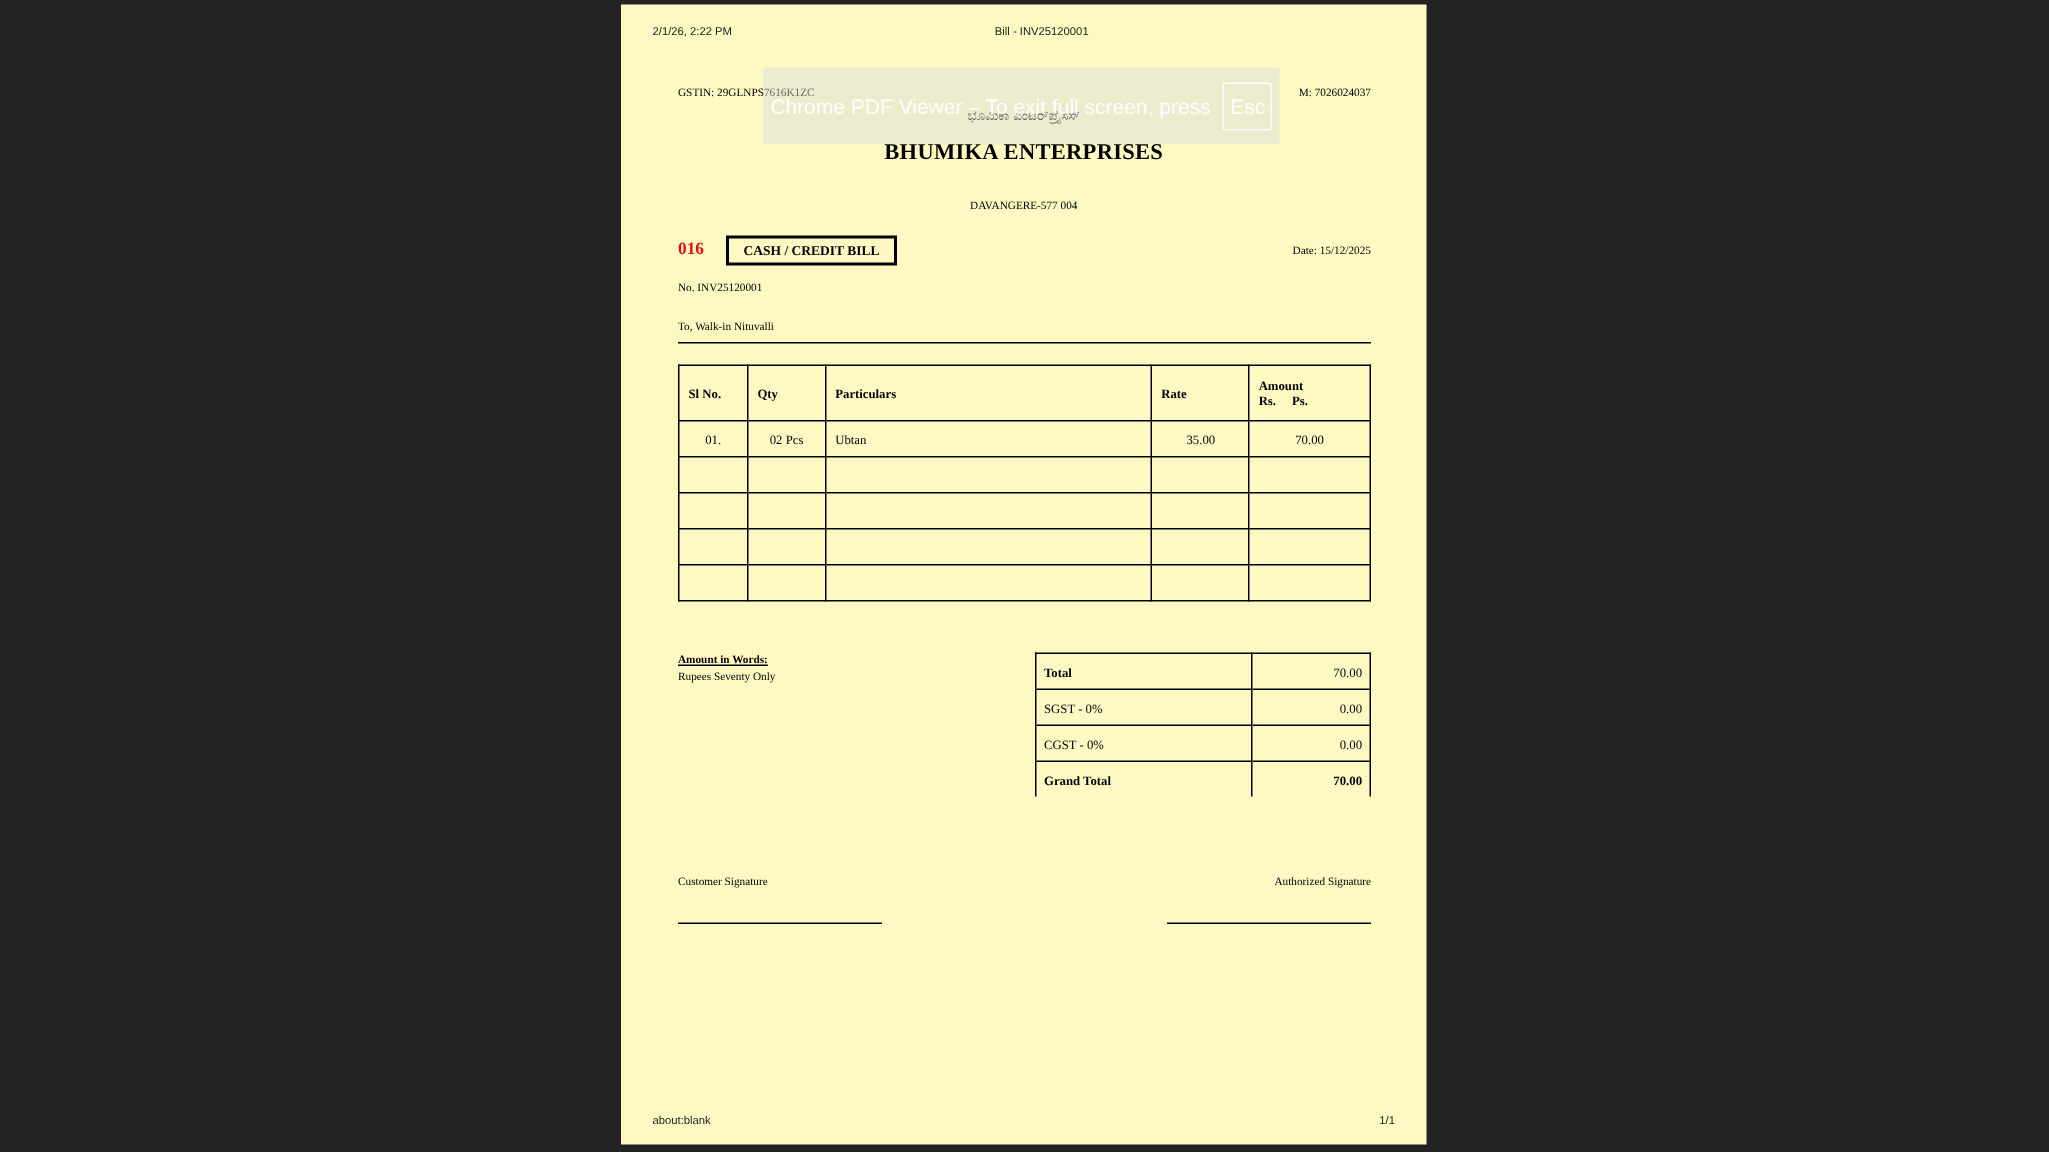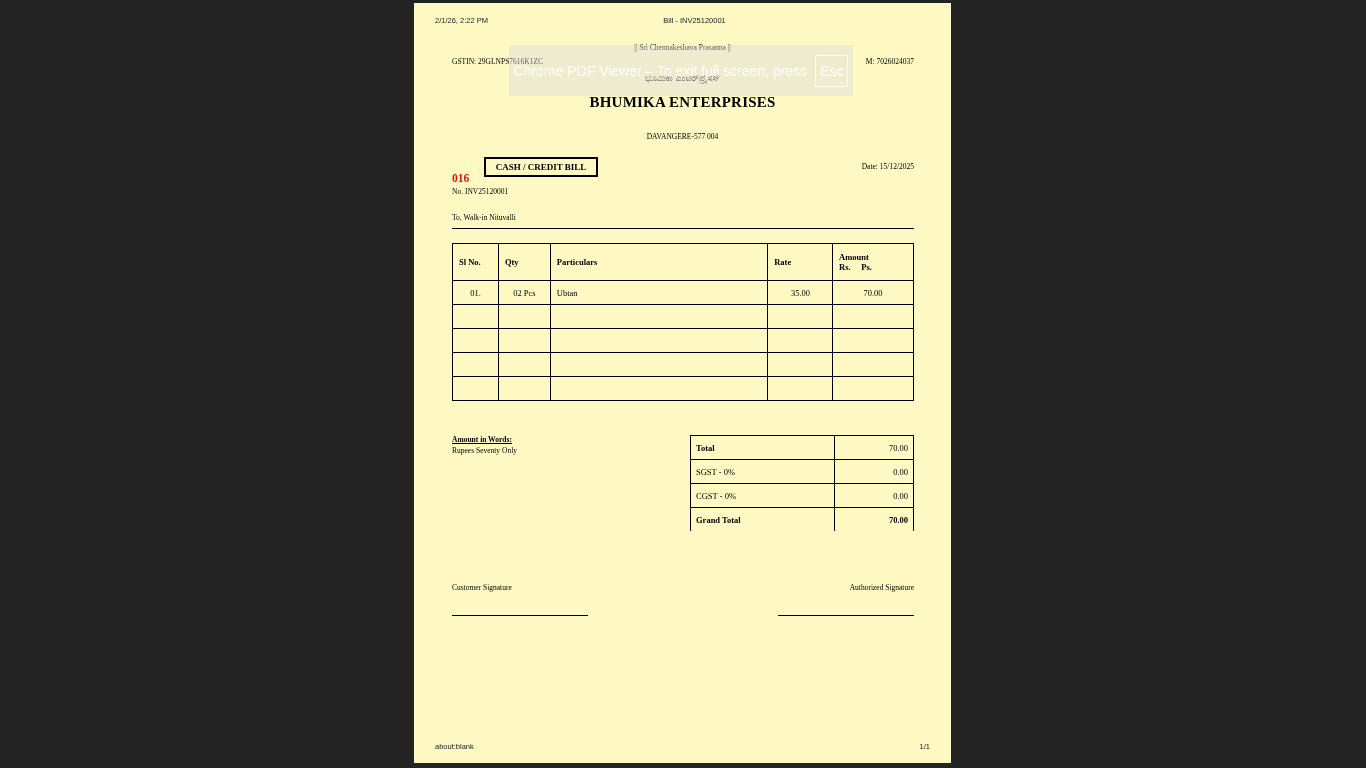--- a/index.html
+++ b/index.html
@@ -73,28 +73,27 @@
   }
 </style>
 </head>
 <body>
 
 <div class="page">
 
   <div class="pr-header" style="left:21px; top:13px;">2/1/26, 2:22 PM</div>
   <div class="pr-header" style="left:0; width:537px; text-align:center; top:13px;padding-left:12px;">Bill - INV25120001</div>
 
-  <div class="abs serif8 center-x" style="top:40px; font-size:7.5px;">|| Sri Chennakeshava Prasanna ||</div>
   <div class="abs serif8" style="left:38px; top:54px; font-size:7.5px;">GSTIN: 29GLNPS7616K1ZC</div>
   <div class="abs serif8" style="right:37px; top:54px; font-size:7.5px;">M: 7026024037</div>
   <div class="abs center-x" style="top:70px; font-size:9px; font-family:'DejaVu Sans',sans-serif;">ಭೂಮಿಕಾ ಎಂಟರ್‌ಪ್ರೈಸಸ್</div>
   <div class="abs center-x bill-title" style="top:91px;">BHUMIKA ENTERPRISES</div>
   <div class="abs center-x" style="top:129px; font-size:7.5px;">DAVANGERE-577 004</div>
 
-  <div class="abs bill-no" style="left:38px; top:157px;margin-top:12px;">016</div>
+  <div class="abs bill-no" style="left:38px; top:157px;">016</div>
   <div class="cash-box">CASH / CREDIT BILL</div>
   <div class="abs" style="right:37px; top:159px; font-size:7.5px;">Date: 15/12/2025</div>
   <div class="abs" style="left:38px; top:184px; font-size:7.5px;">No. INV25120001</div>
   <div class="abs" style="left:38px; top:210px; font-size:7.5px;">To, Walk-in Nituvalli</div>
   <div class="rule" style="top:225px;"></div>
 
   <table class="items">
     <colgroup>
       <col style="width:46px">
         <col style="width:52px">

